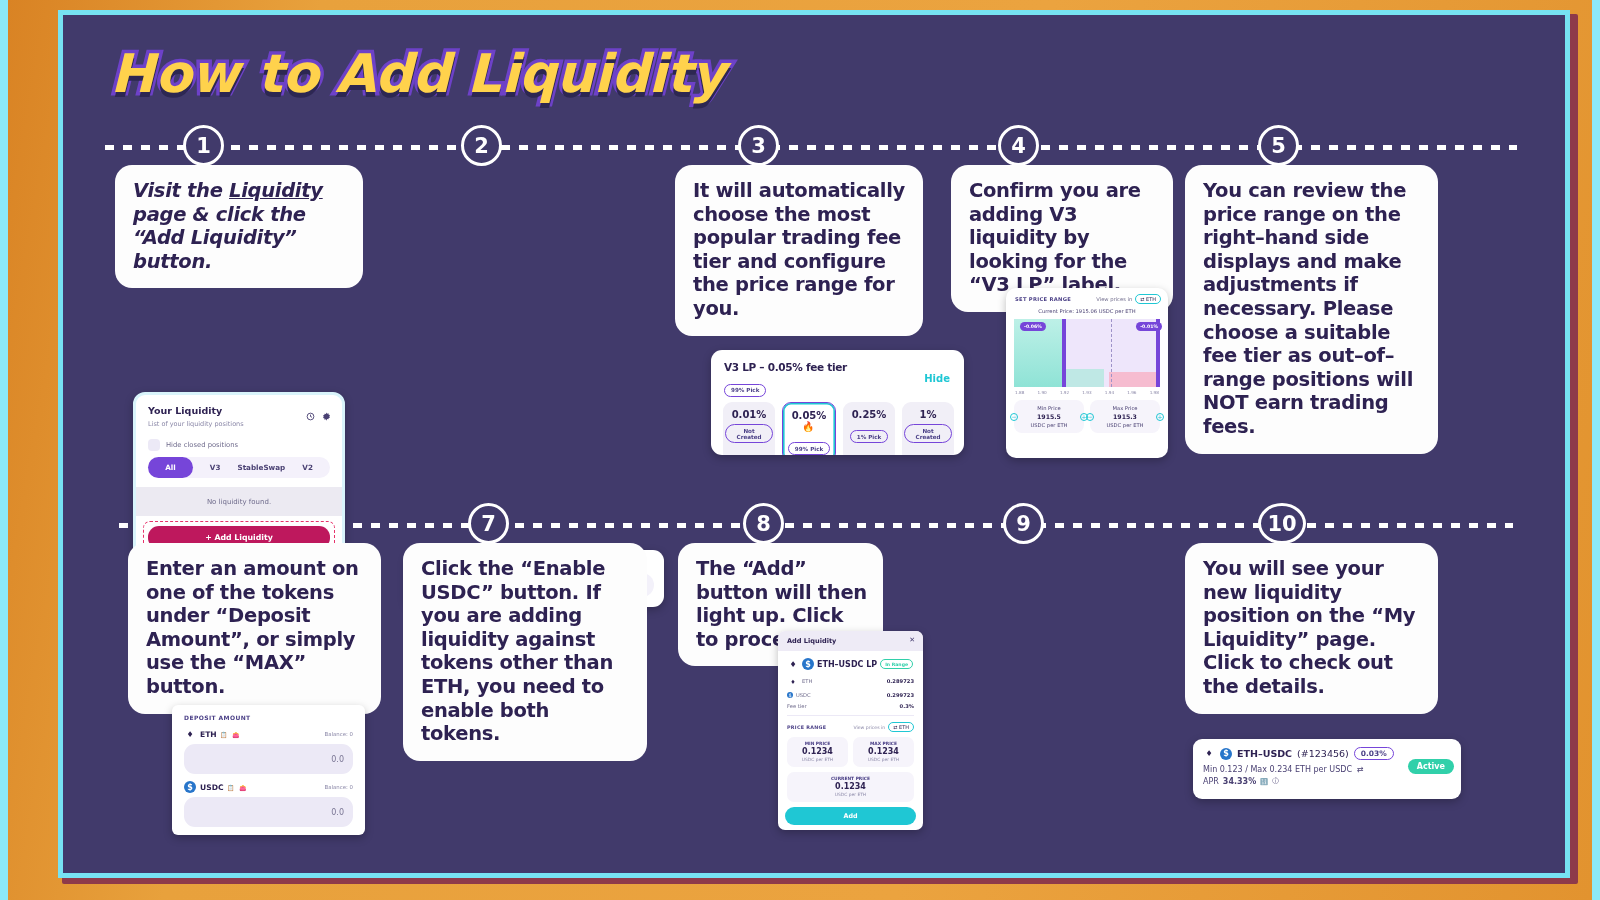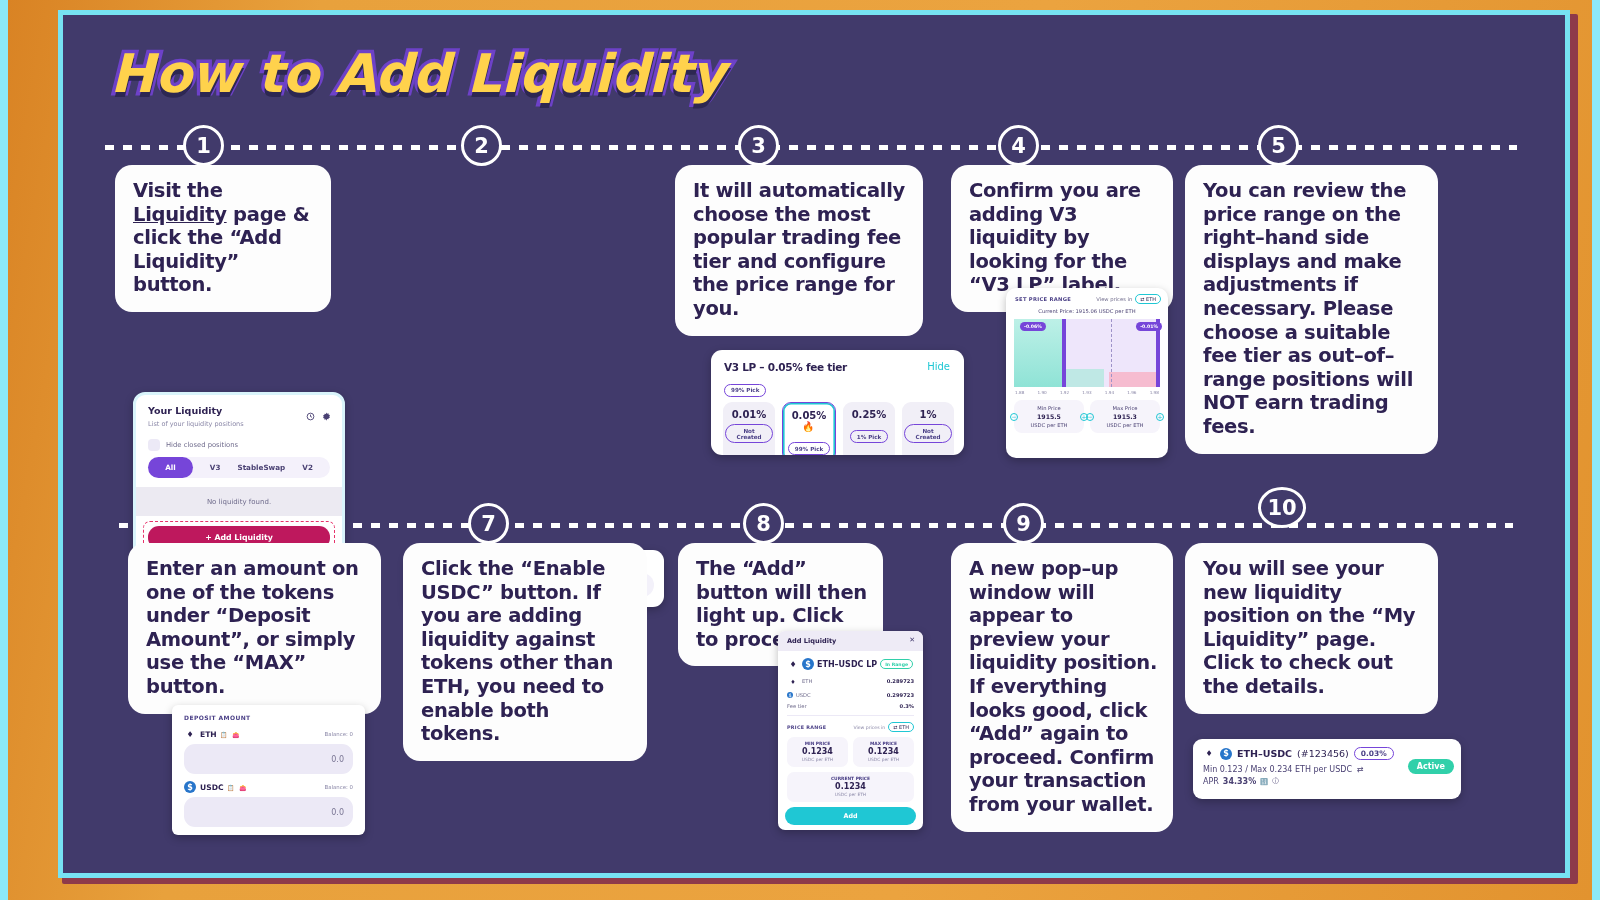--- a/index.html
+++ b/index.html
@@ -119,21 +119,21 @@
   .ctp-plus { font-size: 11px; color: #4a3f86; font-weight: bold; }
   .caret { margin-left: auto; font-size: 7px; color: #6f6b8c; }
   .coin { width: 12px; height: 12px; border-radius: 50%; display: inline-flex; align-items: center;
           justify-content: center; font-size: 8px; }
   .coin-eth { color: #2e2252; }
   .coin-usdc { background: #2775ca; color: #fff; font-size: 8px; }
 
   
   #shot-fee { left: 8px; top: 190px; width: 253px; height: 105px; border-radius: 11px; }
   .fee-title { font-size: 10.5px; font-weight: bold; padding: 11px 0 0 13px; letter-spacing: -.3px; }
-  .fee-hide { position: absolute; right: 14px; top: 11px; font-size: 10px; font-weight: normal; color: #1fc7d4; }
+  .fee-hide { position: absolute; right: 14px; top: 23px; font-size: 10px; font-weight: bold; color: #1fc7d4; }
   .pill { display: inline-block; border: 1px solid #7645d9; color: #4a3f86; border-radius: 10px;
           font-size: 5.6px; padding: 2.5px 6px; font-weight: bold; }
   .fee-toppill { padding: 4px 0 0 13px; }
   .fee-grid { display: flex; gap: 7px; padding: 5px 10px 0 12px; }
   .fee-card { flex: 1; background: #f1eff7; border-radius: 9px; text-align: center; padding: 7px 2px 6px; }
   .fee-card.sel { background: #fff; border: 1.6px solid #7645d9; box-shadow: 0 0 0 1.6px #1fc7d4 inset; }
   .fee-val { font-size: 10px; font-weight: bold; }
 
   
   #shot-range { left: 8px; top: 128px; width: 162px; height: 170px; border-radius: 10px; }
@@ -220,23 +220,23 @@
   <div class="step-circle" style="left:398px;top:110px">2</div>
   <div class="step-circle" style="left:675px;top:110px">3</div>
   <div class="step-circle" style="left:935px;top:110px">4</div>
   <div class="step-circle" style="left:1195px;top:110px">5</div>
 
   <div class="rail" id="rail-bottom"></div>
   <div class="step-circle" style="left:131px;top:488px">6</div>
   <div class="step-circle" style="left:405px;top:488px">7</div>
   <div class="step-circle" style="left:680px;top:488px">8</div>
   <div class="step-circle" style="left:940px;top:488px">9</div>
-  <div class="step-circle wide" style="left:1195px;top:472px">10</div>
-
-  <div class="bubble" style="left:52px;top:150px;width:216px;">
+  <div class="step-circle wide" style="left:1195px;top:488px">10</div>
+
+  <div class="bubble" style="left:52px;top:150px;width:248px;font-style:italic;">
     <span>Visit the </span><span class="u">Liquidity</span><span> page &amp; click the “Add Liquidity” button.</span>
   </div>
   <div style="position:absolute;left:52px;top:255px;width:248px;height:215px;">
     <div class="shot" id="shot-your-liquidity">
       <div class="hdr">
         <div class="yl-title">Your Liquidity</div>
         <div class="yl-sub">List of your liquidity positions</div>
         <div class="yl-icons">
           <span>
             <svg width="9" height="9" viewBox="0 0 24 24" fill="none" stroke="#4a4173" stroke-width="2.4">
@@ -443,21 +443,20 @@
       </div>
       <div class="md-box md-wide">
         <div class="md-box-t">CURRENT PRICE</div>
         <div class="md-box-v">0.1234</div>
         <div class="md-box-u">USDC per ETH</div>
       </div>
       <div class="md-add">Add</div>
     </div>
   </div>
 
-  <div class="bubble" style="left:888px;top:528px;width:222px;">A new pop–up window will appear to preview your liquidity position. If everything looks good, click “Add” again to proceed. Confirm your transaction from your wallet.</div>
 
   <div class="bubble" style="left:1122px;top:528px;width:253px;">You will see your new liquidity position on the “My Liquidity” page. Click to check out the details.</div>
   <div style="position:absolute;left:1122px;top:528px;width:290px;height:290px;">
     <div class="shot" id="shot-position">
       <div class="pos-top">
         <span class="coin coin-eth">♦</span>
         <span class="coin coin-usdc">$</span>
         <span>ETH–USDC</span>
         <span style="font-weight:normal">(#123456)</span>
         <span class="pos-badge">0.03%</span>

